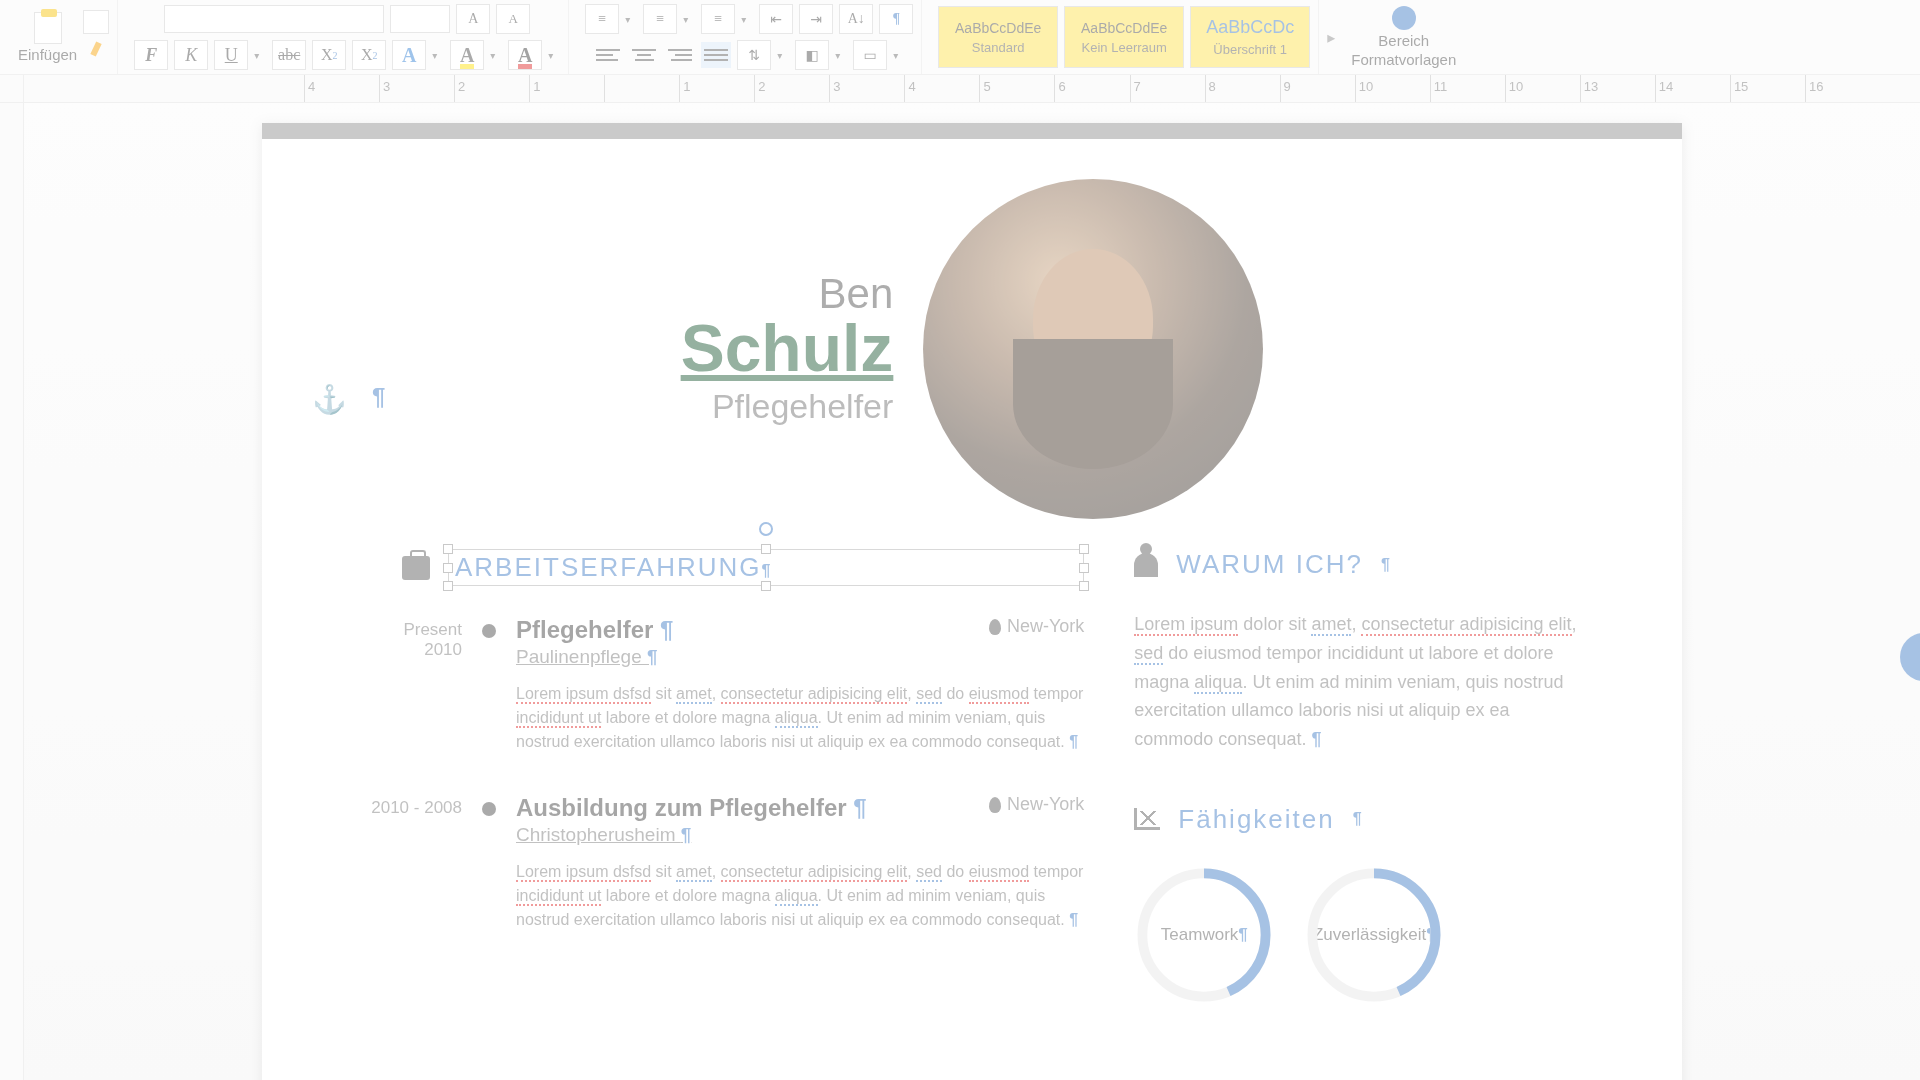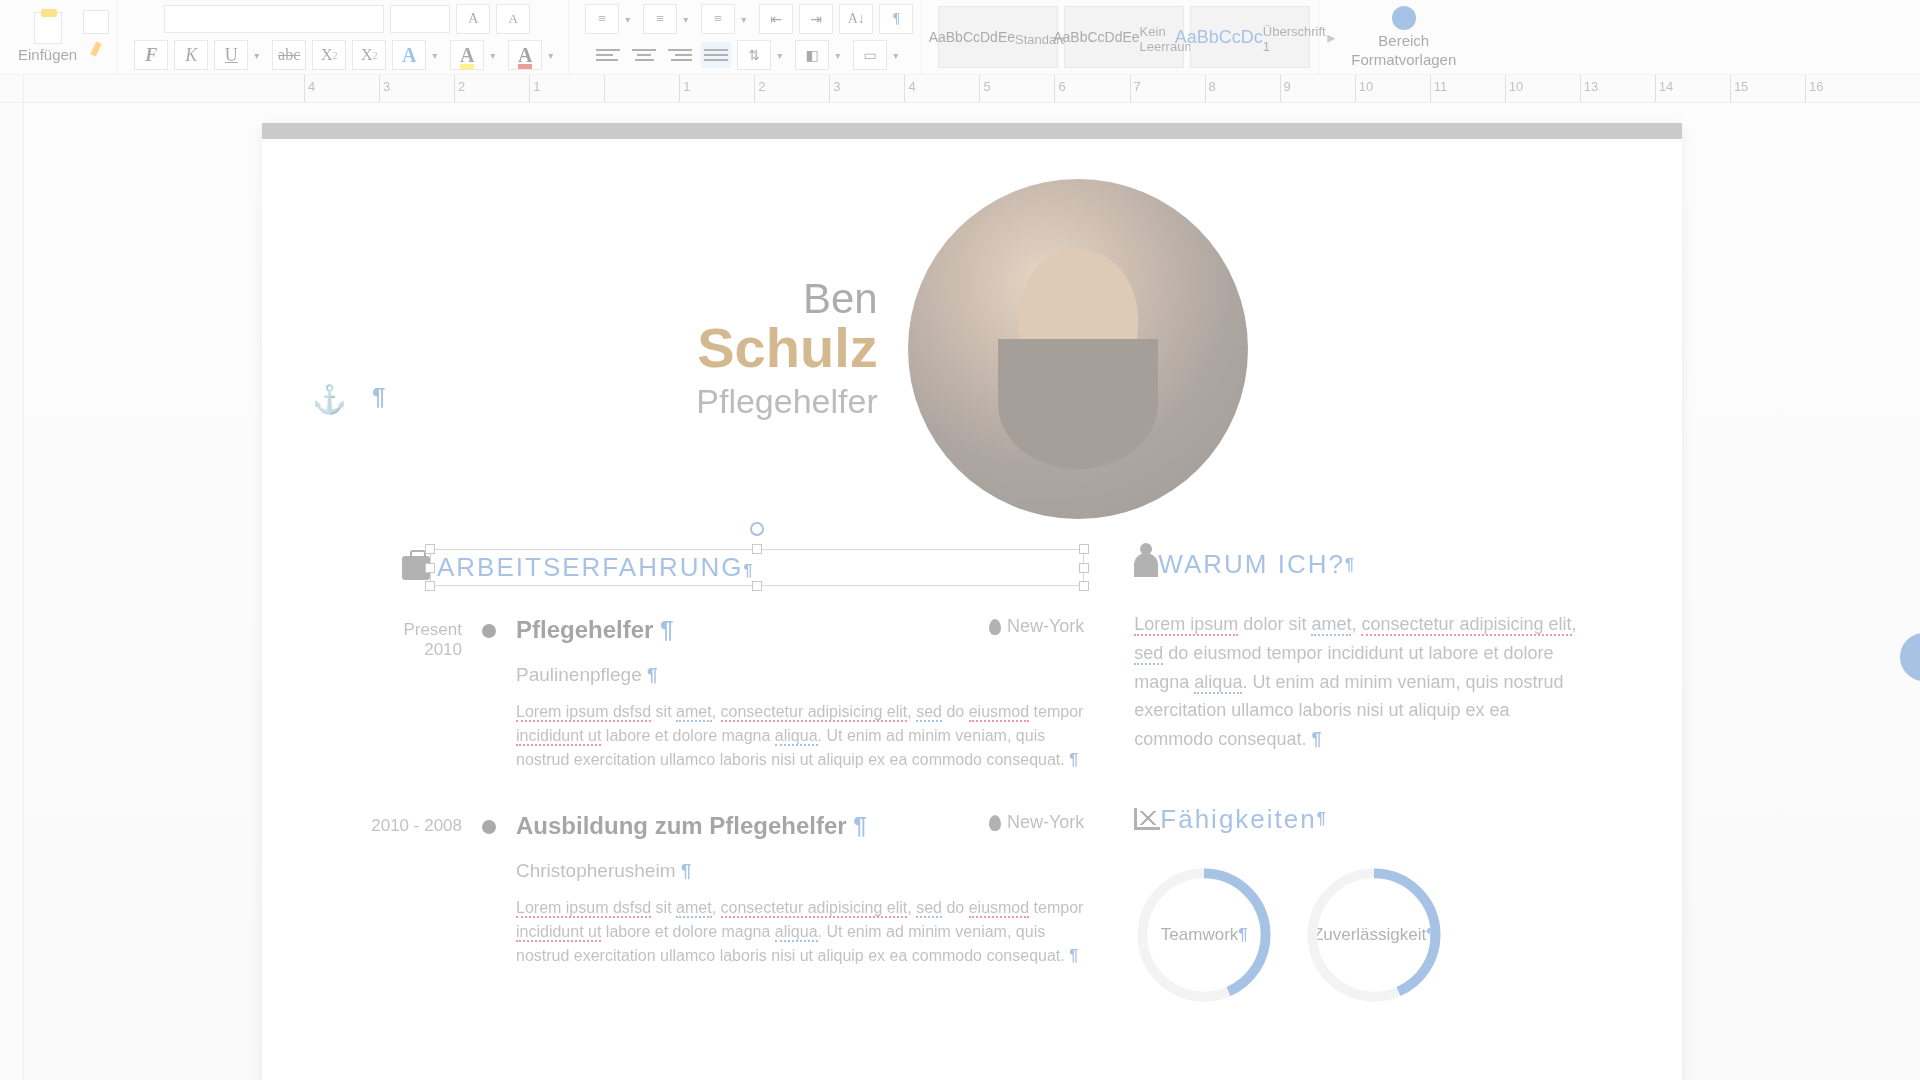--- a/index.html
+++ b/index.html
@@ -58,21 +58,21 @@
 .sq-btn.sub { font-size:16px; }
 .sq-btn.sup { font-size:16px; }
 .color-a { font-size:20px; font-weight:bold; color:#2b7cd3; position:relative; }
 .hl-a { font-size:20px; font-weight:bold; position:relative; }
 .hl-a::after { content:""; position:absolute; bottom:-2px; left:0; right:0; height:5px; background:#ffe000;}
 .fc-a { font-size:20px; font-weight:bold; position:relative; color:#333;}
 .fc-a::after { content:""; position:absolute; bottom:-2px; left:0; right:0; height:5px; background:#d22;}
 .align-btn { width:30px; height:26px; display:flex; flex-direction:column; gap:3px; justify-content:center; padding:3px;}
 .align-btn span { height:2px; background:#555; display:block; }
 .dd { width:12px; font-size:10px; color:#666; }
-.style-card { width:120px; height:62px; border:1px solid #ccc; background:#e5e5e5; display:flex; flex-direction:row; align-items:center; justify-content:center; padding:0; }
+.style-card { width:120px; height:62px; border:1px solid #ccc; background:#fde047; display:flex; flex-direction:column; align-items:center; justify-content:center; padding:0; }
 .style-prev { font-size:14px; color:#444; }
 .style-prev.h1 { color:#3b78c4; font-size:18px; }
 .style-lbl { font-size:13px; color:#555; margin-top:4px; }
 .pane-btn { display:flex; flex-direction:column; align-items:center; font-size:15px; color:#444; gap:2px;}
 .pane-icon { width:24px; height:24px; border-radius:50%; background:#3b78c4; position:relative;}
 .arrow-more { font-size:16px; color:#888; }
 
 .ruler-wrap { display:flex; height:28px; background:#f5f5f5; border-bottom:1px solid #ddd; }
 .vruler-corner { width:24px; border-right:1px solid #ddd; }
 .ruler { flex:1; position:relative; font-size:13px; color:#777; }
@@ -84,31 +84,31 @@
 .canvas { flex:1; background:linear-gradient(to bottom,#fafafa,#f2f2f2); padding:20px 0 0 0; overflow:hidden; position:relative;}
 .page { width:1420px; margin:0 auto; background:#fff; box-shadow:0 2px 12px rgba(0,0,0,0.15); min-height:1200px; position:relative; padding:0 90px 40px 90px;}
 .topbar { height:16px; background:#8a8a8a; margin:0 -90px 40px -90px; }
 .anchor-icon { position:absolute; left:50px; top:260px; font-size:28px; color:#555;}
 .para-mark { color:#3b78c4; font-weight:bold; }
 .pm-icon { position:absolute; left:110px; top:260px; font-size:24px; color:#3b78c4; font-weight:bold;}
 
 .head-row { display:flex; align-items:center; gap:20px; margin-top:40px; margin-bottom:30px; justify-content:center;}
 .name-block { text-align:right; padding-right:10px;}
 .fn { font-size:42px; color:#4a4a4a; font-weight:400; line-height:1;}
-.ln { font-size:56px; color:#a16207; font-weight:700; line-height:1;}
+.ln { font-size:66px; color:#14532d; font-weight:700; line-height:1;text-decoration:underline;}
 .jt { font-size:34px; color:#6a6a6a; font-weight:400; margin-top:6px;}
 .avatar { width:340px; height:340px; border-radius:50%; background:radial-gradient(circle at 40% 30%, #c9a27a 0%, #8b6a4f 30%, #4a3a2e 60%, #2a2520 100%); position:relative; overflow:hidden;}
 .avatar::before { content:""; position:absolute; width:120px; height:140px; background:#b88860; top:70px; left:110px; border-radius:50% 50% 45% 45%; }
 .avatar::after { content:""; position:absolute; width:160px; height:130px; background:#3a2a1e; top:160px; left:90px; border-radius:0 0 50% 50%; }
 .avatar-wrap { position:relative; }
 
 .cols { display:flex; gap:50px; margin-top:20px;}
 .col-l { flex:1.6; }
 .col-r { flex:1; }
-.sec-head { display:flex; align-items:center; margin-bottom:30px; position:relative;}
+.sec-head { display:flex; align-items:center; gap:18px; margin-bottom:30px; position:relative;}
 .sec-icon { width:28px; height:24px; }
 .briefcase { background:#555; border-radius:3px; position:relative;}
 .briefcase::before{content:"";position:absolute;top:-6px;left:8px;width:12px;height:6px;border:2px solid #555;border-bottom:none;border-radius:3px 3px 0 0;}
 .person-ic { width:24px;height:24px;background:#555;border-radius:50% 50% 0 0;position:relative;}
 .person-ic::before{content:"";position:absolute;top:-10px;left:6px;width:12px;height:12px;background:#555;border-radius:50%;}
 .chart-ic{width:26px;height:22px;border-left:3px solid #555;border-bottom:3px solid #555;position:relative;}
 .chart-ic::before{content:"";position:absolute;left:2px;bottom:2px;width:18px;height:14px;background:linear-gradient(45deg,transparent 45%,#555 45%,#555 55%,transparent 55%),linear-gradient(-45deg,transparent 45%,#555 45%,#555 55%,transparent 55%);}
 .sec-title { font-size:26px; color:#3b78c4; letter-spacing:2px; font-weight:500;}
 
 .selbox { position:relative; border:1px solid #aaa; padding:2px 6px; }
@@ -116,21 +116,21 @@
 .h-tl{top:-6px;left:-6px;} .h-tr{top:-6px;right:-6px;} .h-bl{bottom:-6px;left:-6px;} .h-br{bottom:-6px;right:-6px;}
 .h-tm{top:-6px;left:50%;transform:translateX(-50%);} .h-bm{bottom:-6px;left:50%;transform:translateX(-50%);}
 .h-ml{top:50%;left:-6px;transform:translateY(-50%);} .h-mr{top:50%;right:-6px;transform:translateY(-50%);}
 .selbox .rot{position:absolute;top:-28px;left:50%;transform:translateX(-50%);width:14px;height:14px;border:2px solid #3b78c4;border-radius:50%;background:#fff;}
 
 .exp { display:flex; gap:20px; margin-bottom:40px;}
 .exp-date { width:110px; text-align:right; font-size:17px; color:#777; padding-top:4px; }
 .exp-dot { width:14px; height:14px; background:#444; border-radius:50%; margin-top:8px;}
 .exp-body { flex:1; }
 .exp-title { font-size:24px; font-weight:700; color:#3a3a3a;}
-.exp-sub { font-size:19px; color:#777; margin-top:20px;}
+.exp-sub { font-size:19px; color:#777; margin-top:2px;text-decoration:underline;}
 .exp-loc { float:right; font-size:18px; color:#777; display:flex; align-items:center; gap:6px;}
 .pin{width:12px;height:16px;background:#555;border-radius:50% 50% 50% 50% / 60% 60% 40% 40%;position:relative;}
 .exp-text { font-size:16px; color:#777; line-height:1.5; margin-top:14px; }
 .exp-text .sp1{border-bottom:2px dotted #d22;}
 .exp-text .sp2{border-bottom:2px dotted #3b78c4;}
 .aside-text { font-size:18px; color:#777; line-height:1.6;}
 .aside-text .sp1{border-bottom:2px dotted #d22;}
 .aside-text .sp2{border-bottom:2px dotted #3b78c4;}
 
 .rings { display:flex; gap:30px; margin-top:30px;}

